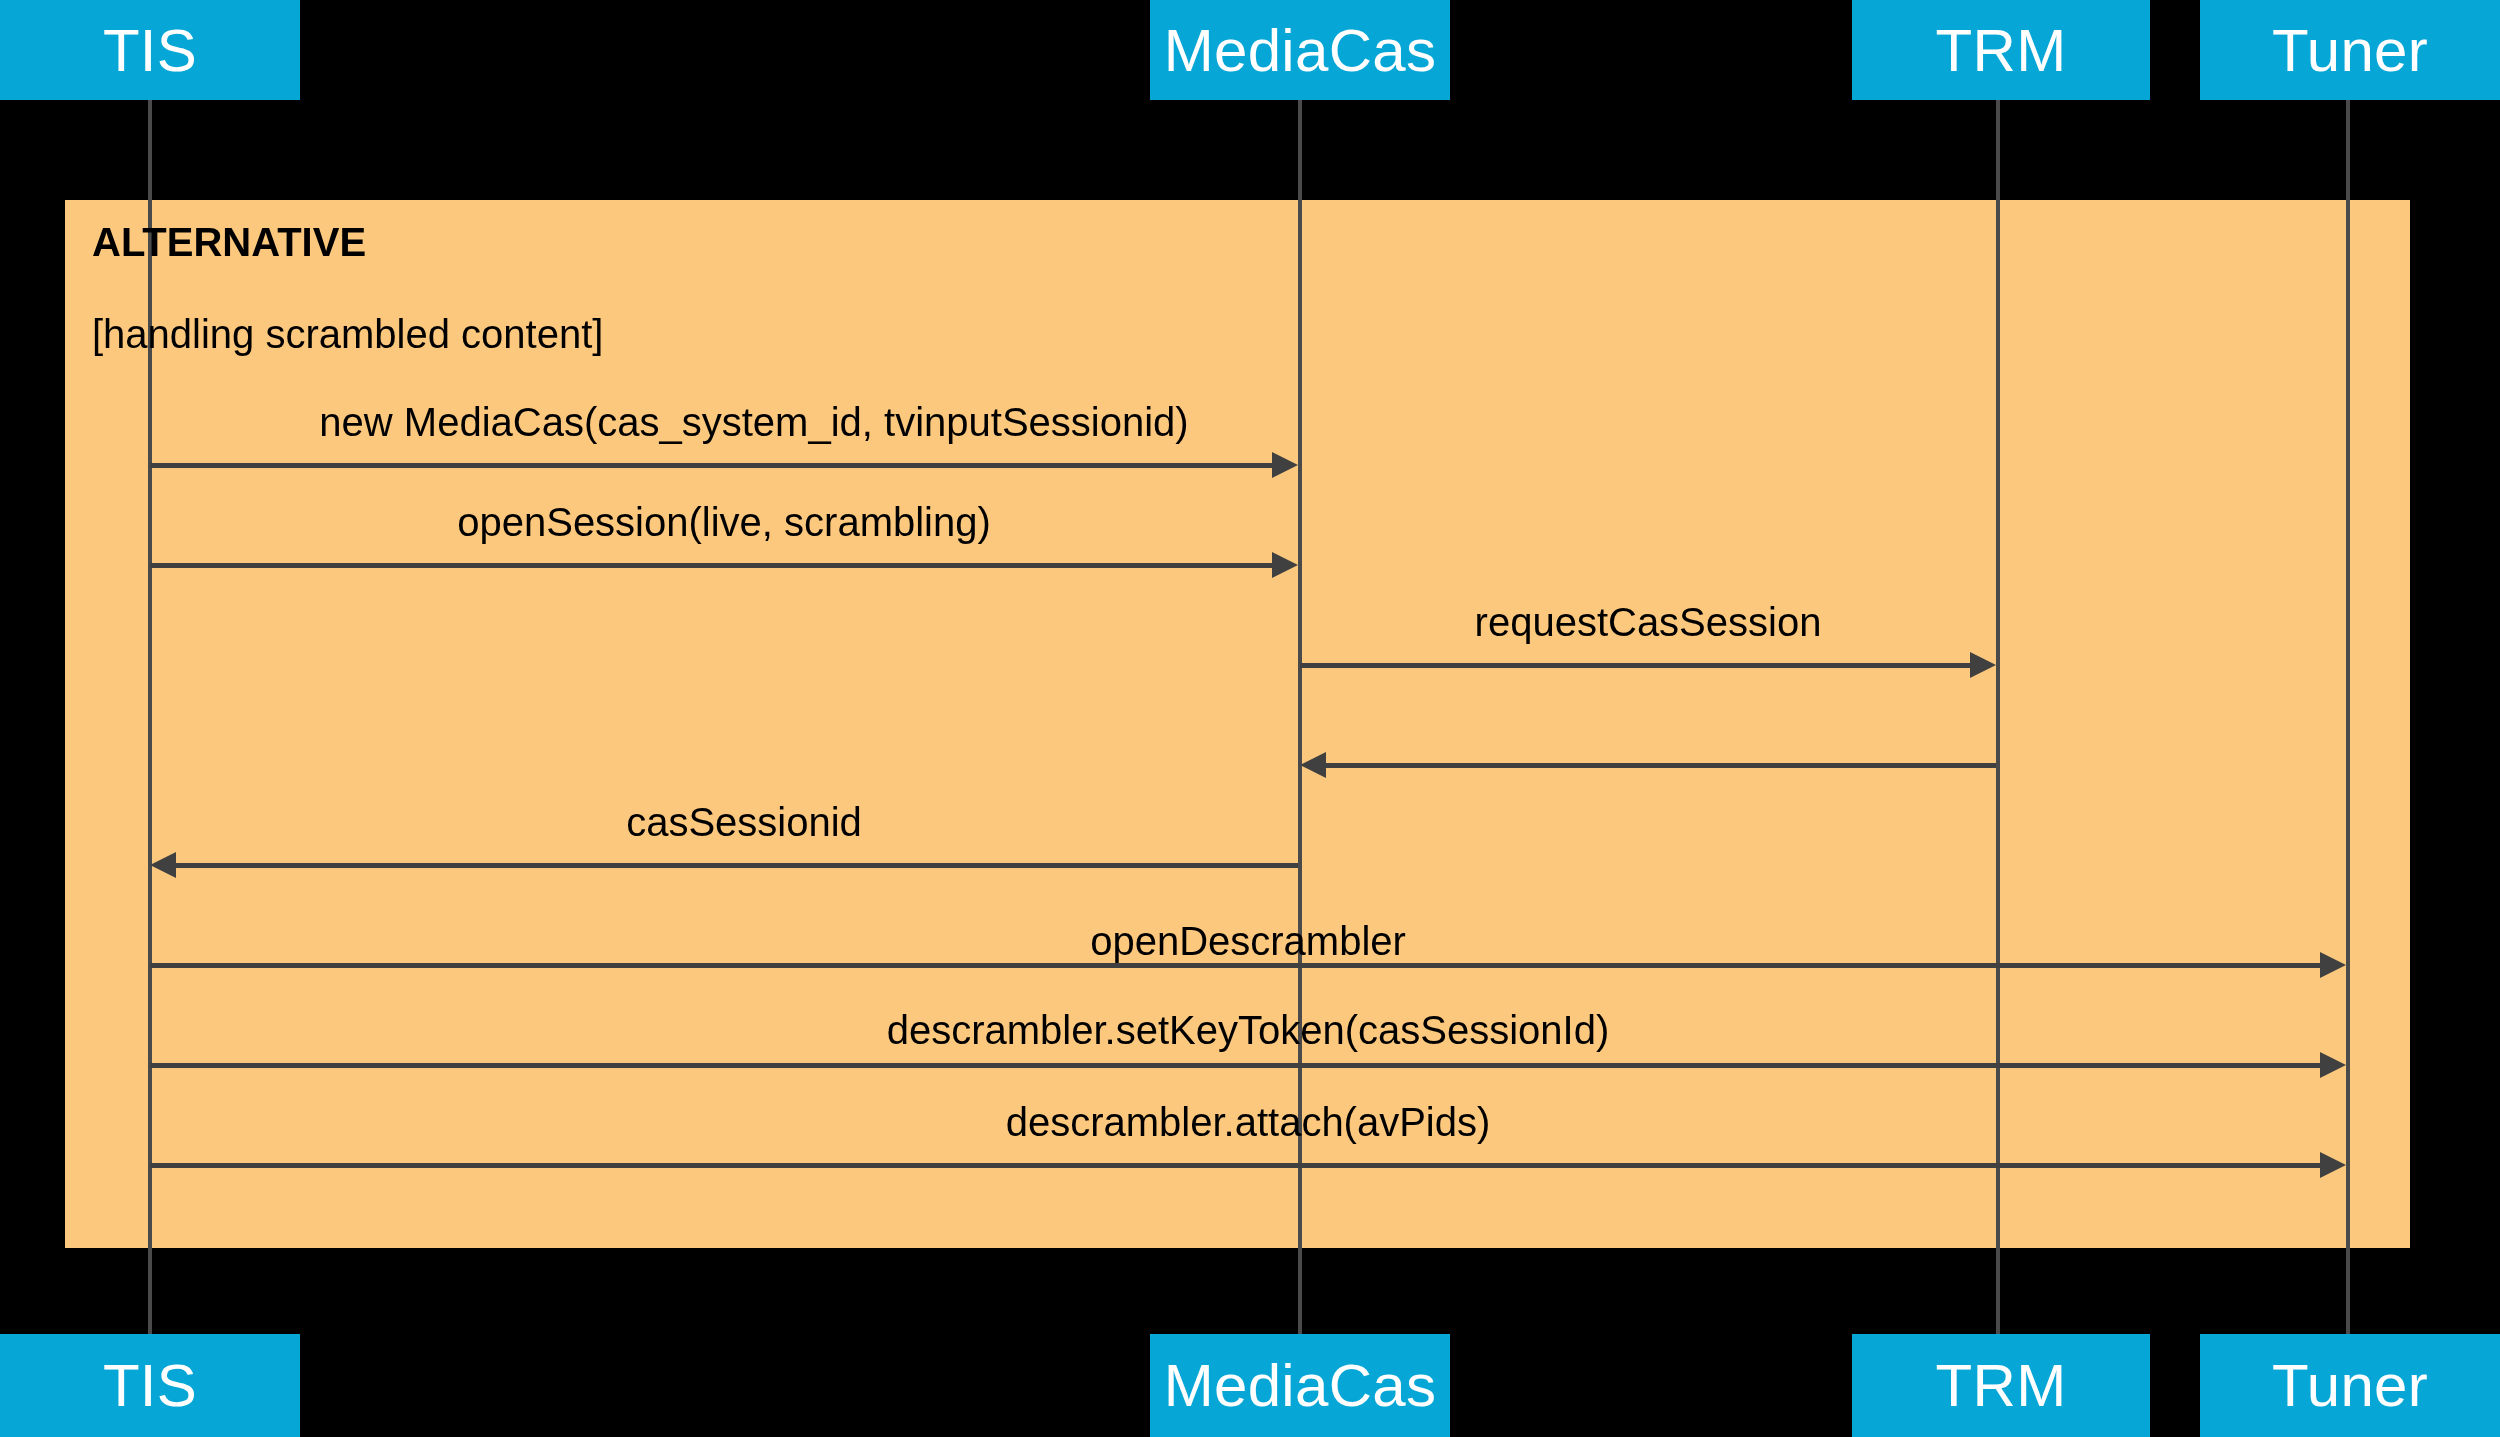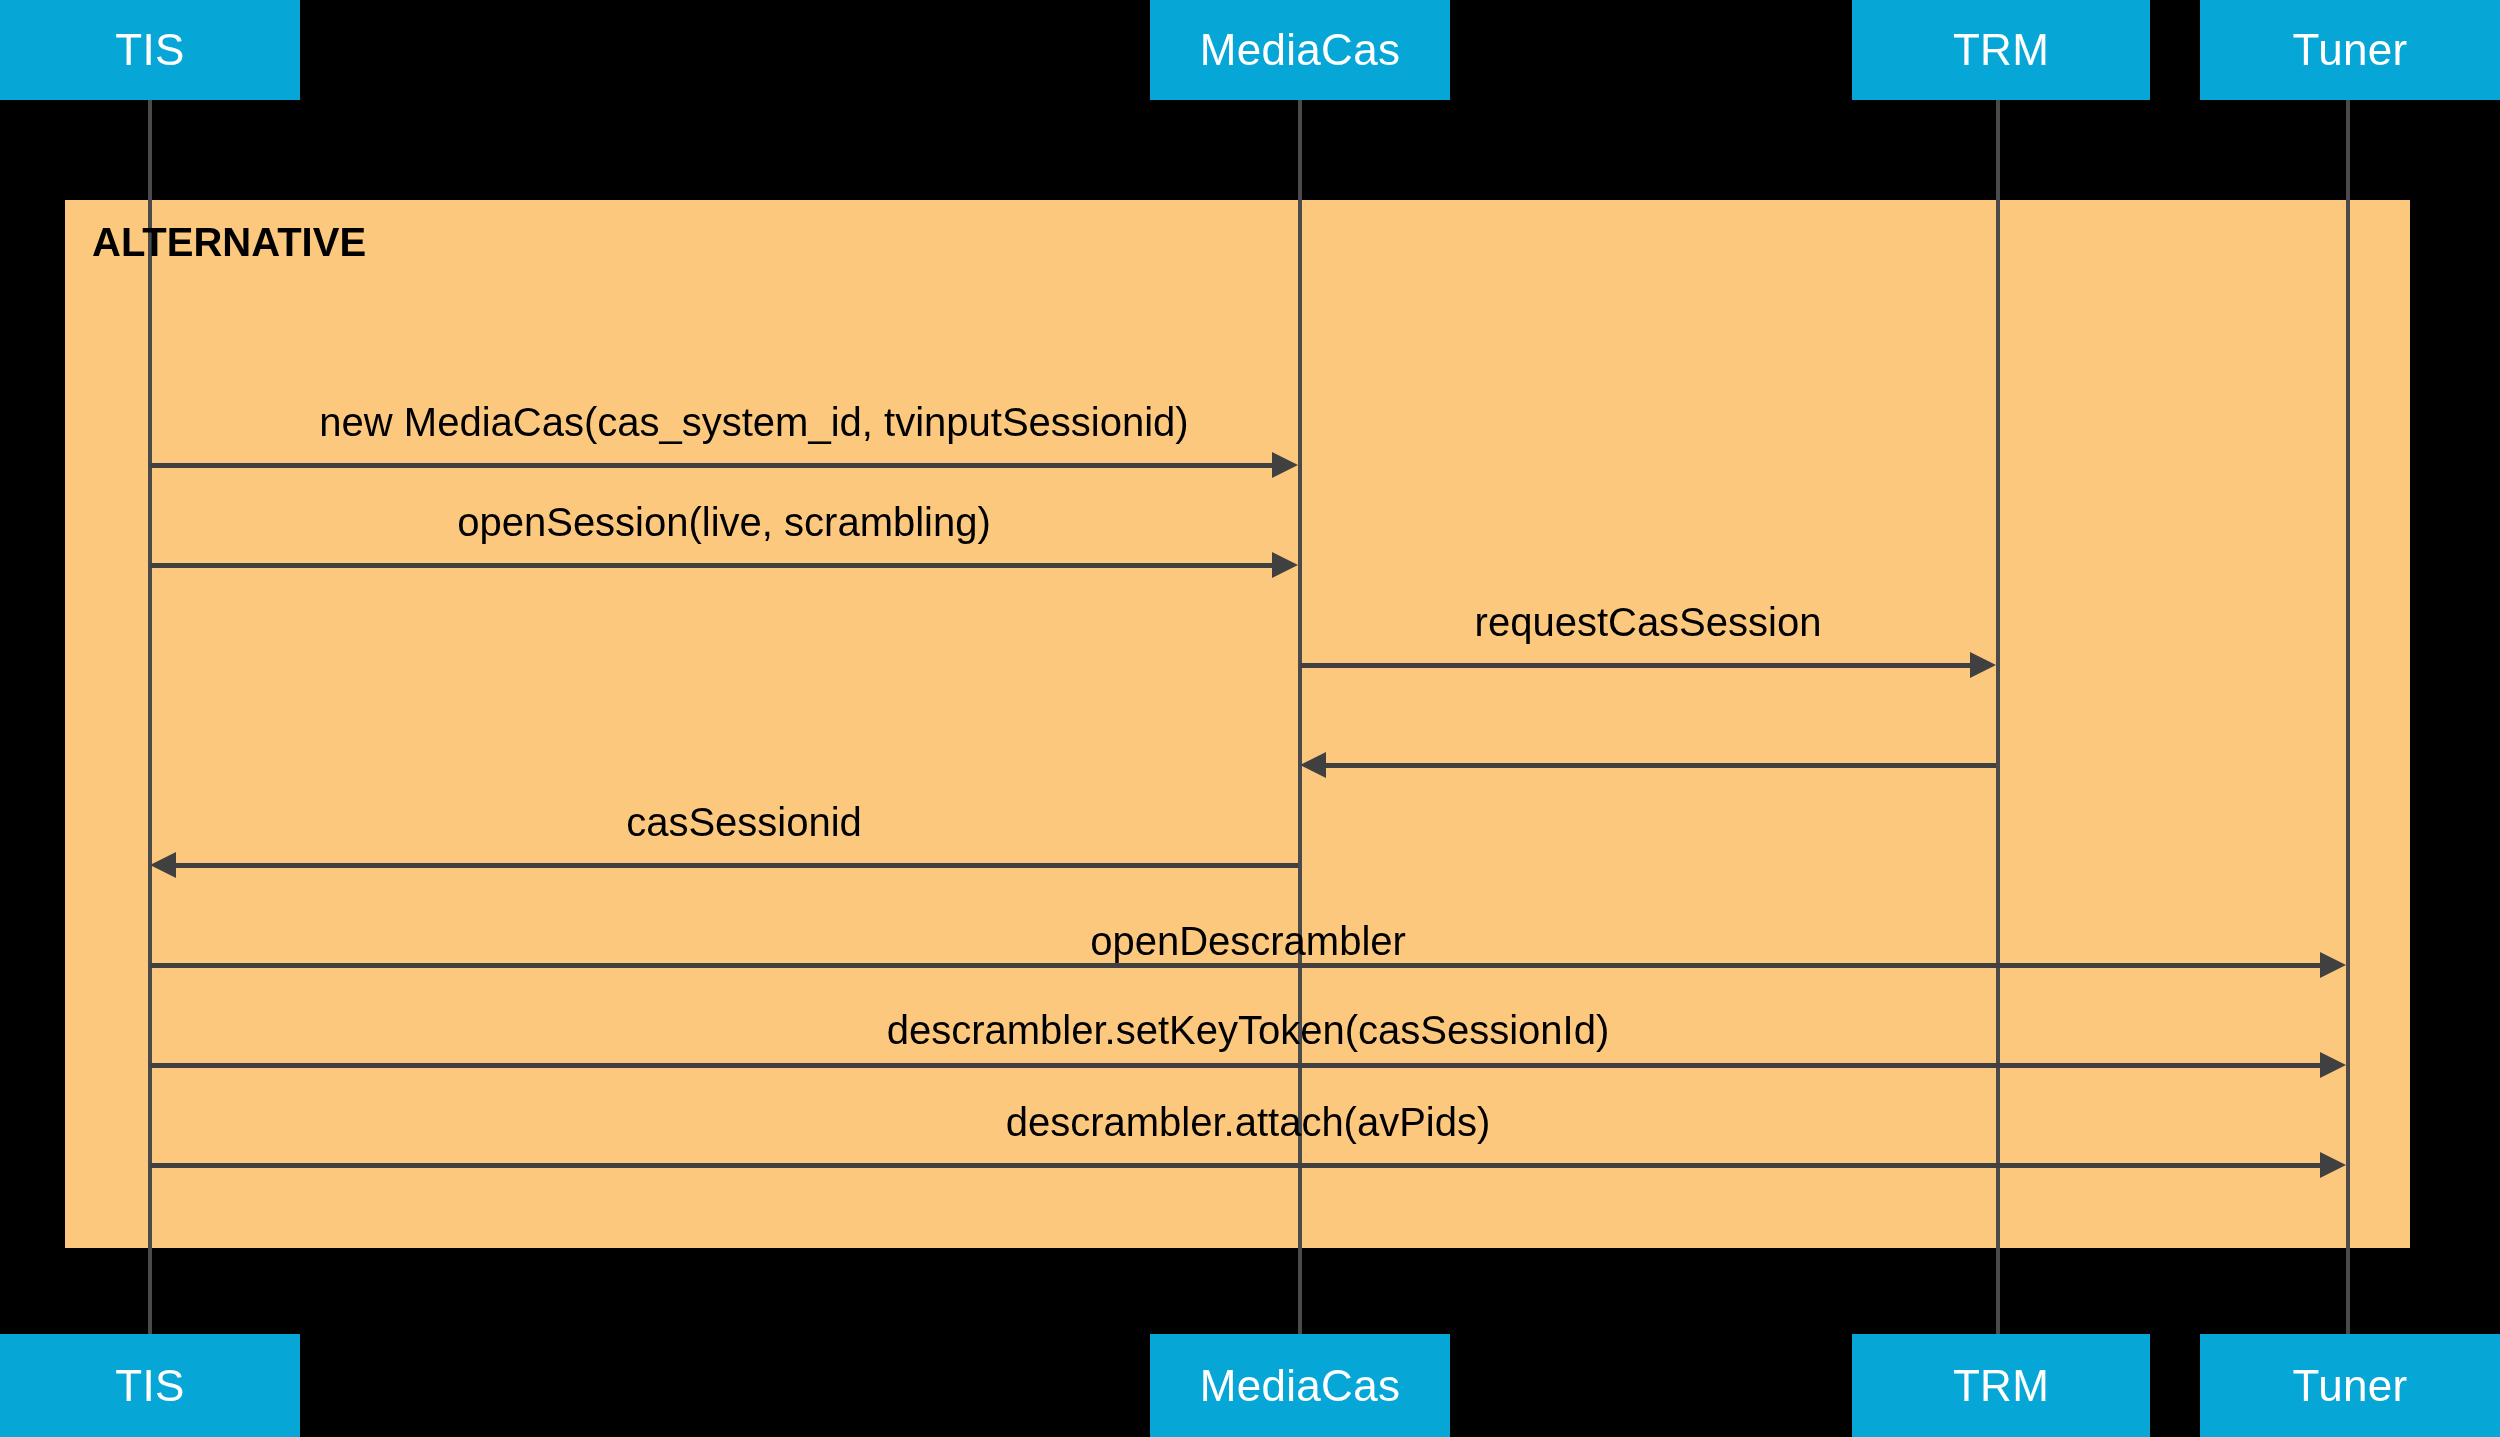--- a/index.html
+++ b/index.html
@@ -17,21 +17,21 @@
   }
 
   
   .participant-box {
     position: absolute;
     background: #06A7D7;
     color: #FFFFFF;
     display: flex;
     align-items: center;
     justify-content: center;
-    font-size: 44px;
+    font-size: 60px;
     font-family: "Liberation Sans", sans-serif;
     letter-spacing: 0.3px;
     box-sizing: border-box;
   }
 
   
   .lifeline {
     position: absolute;
     width: 4px;
     background: #4A4A4A;
@@ -113,20 +113,21 @@
 
   <div class="fragment" style="left:65px; top:200px; width:2345px; height:1048px;"></div>
 
   <div class="lifeline" style="left:148px; top:200px; height:1048px; background:#4A4A4A;"></div>
   <div class="lifeline" style="left:1298px; top:200px; height:1048px; background:#4A4A4A;"></div>
   <div class="lifeline" style="left:1996px; top:200px; height:1048px; background:#4A4A4A;"></div>
   <div class="lifeline" style="left:2346px; top:200px; height:1048px; background:#4A4A4A;"></div>
 
   <div class="fragment-title" style="left:92px; top:220px;">ALTERNATIVE</div>
 
+  <div class="fragment-guard" style="left:92px; top:312px;">[handling scrambled content]</div>
 
   <div class="msg-label" style="left:754px; top:400px;">new MediaCas(cas_system_id, tvinputSessionid)</div>
   <div class="msg-line" style="left:150px; top:463px; width:1122px;"></div>
   <div class="msg-head right" style="left:1272px; top:452px;"></div>
 
   <div class="msg-label" style="left:724px; top:500px;">openSession(live, scrambling)</div>
   <div class="msg-line" style="left:150px; top:563px; width:1122px;"></div>
   <div class="msg-head right" style="left:1272px; top:552px;"></div>
 
   <div class="msg-label" style="left:1648px; top:600px;">requestCasSession</div>

